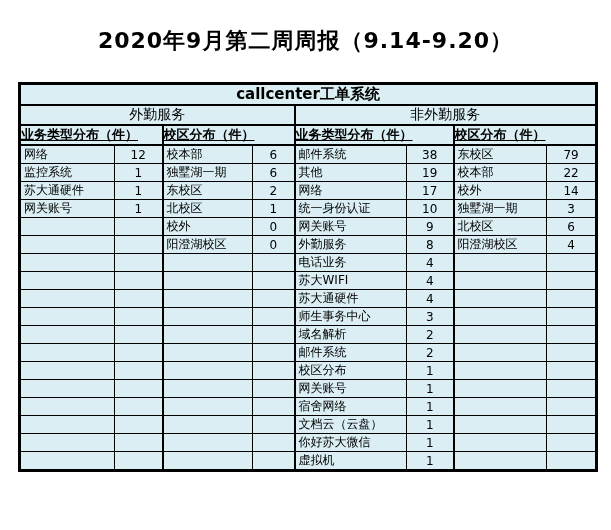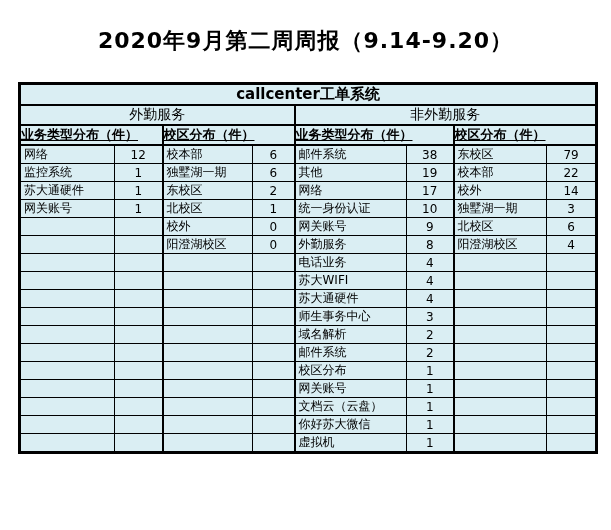--- a/index.html
+++ b/index.html
@@ -226,20 +226,30 @@
         <td class="name col4">网关账号</td>
         <td class="val col5">1</td>
         <td class="name col6"></td>
         <td class="val col7"></td>
       </tr>
       <tr class="data-row">
         <td class="name col0"></td>
         <td class="val col1"></td>
         <td class="name col2"></td>
         <td class="val col3"></td>
+        <td class="name col4">宿舍网络</td>
+        <td class="val col5">1</td>
+        <td class="name col6"></td>
+        <td class="val col7"></td>
+      </tr>
+      <tr class="data-row">
+        <td class="name col0"></td>
+        <td class="val col1"></td>
+        <td class="name col2"></td>
+        <td class="val col3"></td>
         <td class="name col4">文档云（云盘）</td>
         <td class="val col5">1</td>
         <td class="name col6"></td>
         <td class="val col7"></td>
       </tr>
       <tr class="data-row">
         <td class="name col0"></td>
         <td class="val col1"></td>
         <td class="name col2"></td>
         <td class="val col3"></td>

